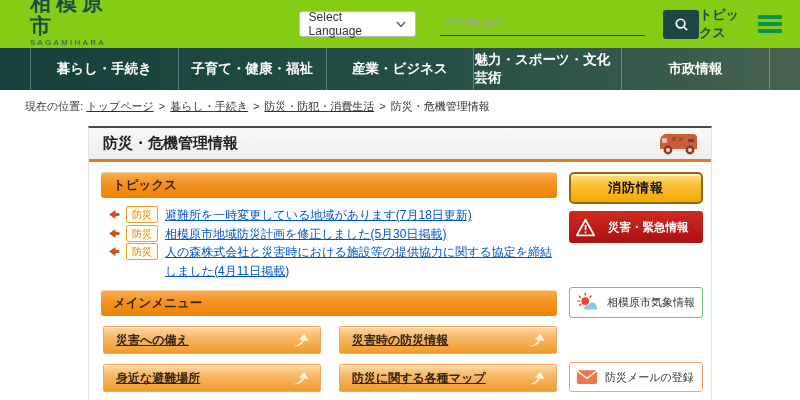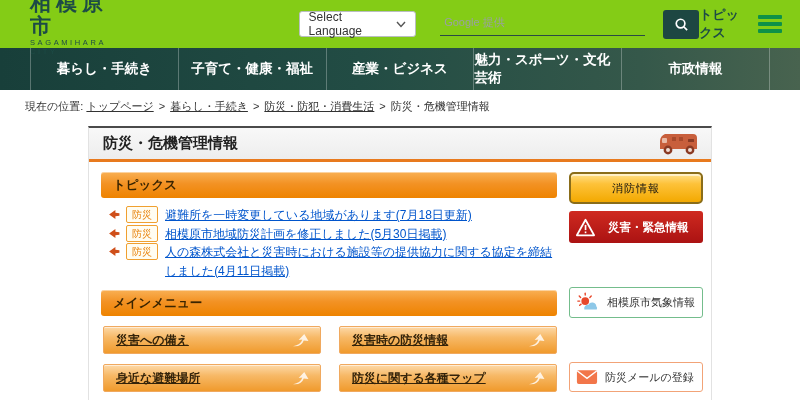--- a/index.html
+++ b/index.html
@@ -68,21 +68,21 @@
   .menu-card { height:28px; border:1px solid #f0a95f; border-radius:2px; cursor:pointer;
     background:linear-gradient(180deg,#fdd9a8 0%,#f7b967 40%,#f09a2c 100%);
     box-shadow:inset 0 1px 0 rgba(255,255,255,0.55);
     display:flex; align-items:center; justify-content:space-between; padding:0 10px 0 12px; }
   .menu-card span { font-size:12px; font-weight:bold; color:#33230a; text-decoration:underline; }
 
   .side-btn { border-radius:3px; cursor:pointer; margin-bottom:7px; }
   .btn-fire { height:32px; background:linear-gradient(180deg,#ffe08a 0%,#fdc23a 35%,#f3a900 100%);
     border:2px solid #8a6d1a; border-radius:5px; display:flex; align-items:center; justify-content:center;
     box-shadow:inset 0 2px 0 rgba(255,255,255,0.55); }
-  .btn-fire span { font-size:11px; font-weight:normal; color:#111; letter-spacing:1px; }
+  .btn-fire span { font-size:13px; font-weight:bold; color:#111; letter-spacing:1px; }
   .btn-red { height:32px; background:linear-gradient(180deg,#cf2a20,#ab1212); display:flex; align-items:center;
     padding:0 6px; gap:12px; }
   .btn-red span { font-size:11.5px; font-weight:bold; color:#fff; }
   .btn-white { background:#fff; display:flex; align-items:center; padding:4px 6px; gap:7px; min-height:30px;margin-top:44px; }
   .bd-green { border:1px solid #74bd8c; }
   .bd-orange { border:1px solid #f2a377; }
   .btn-white .lbl { font-size:11px; color:#333; line-height:1.35; }
   .icon-box { flex:0 0 auto; display:flex; align-items:center; justify-content:center; }
 </style>
 </head>

